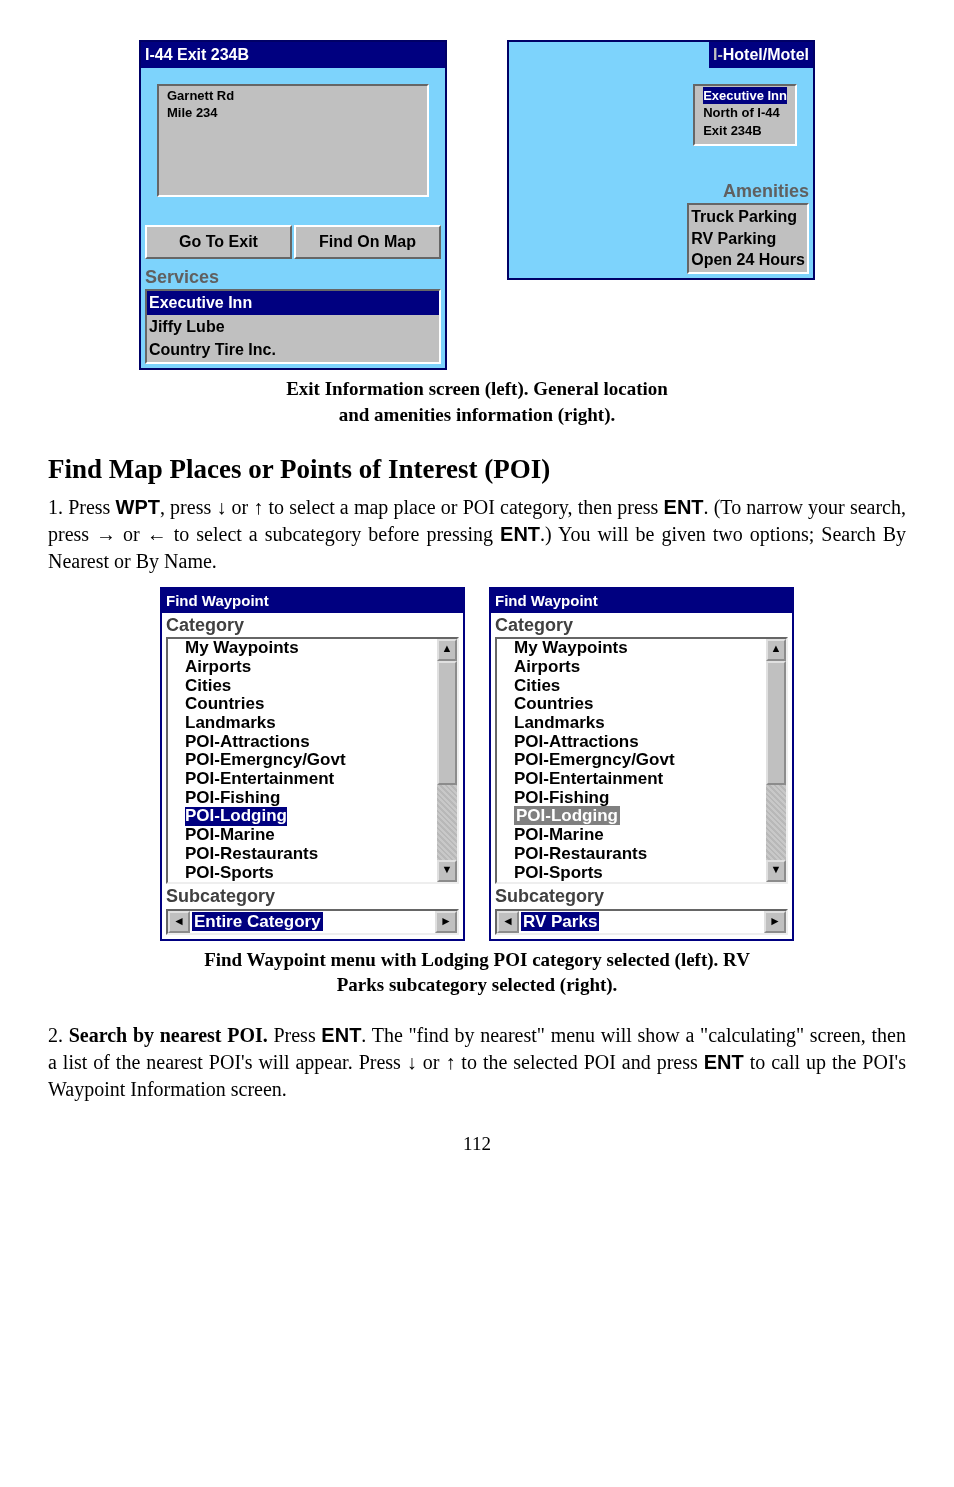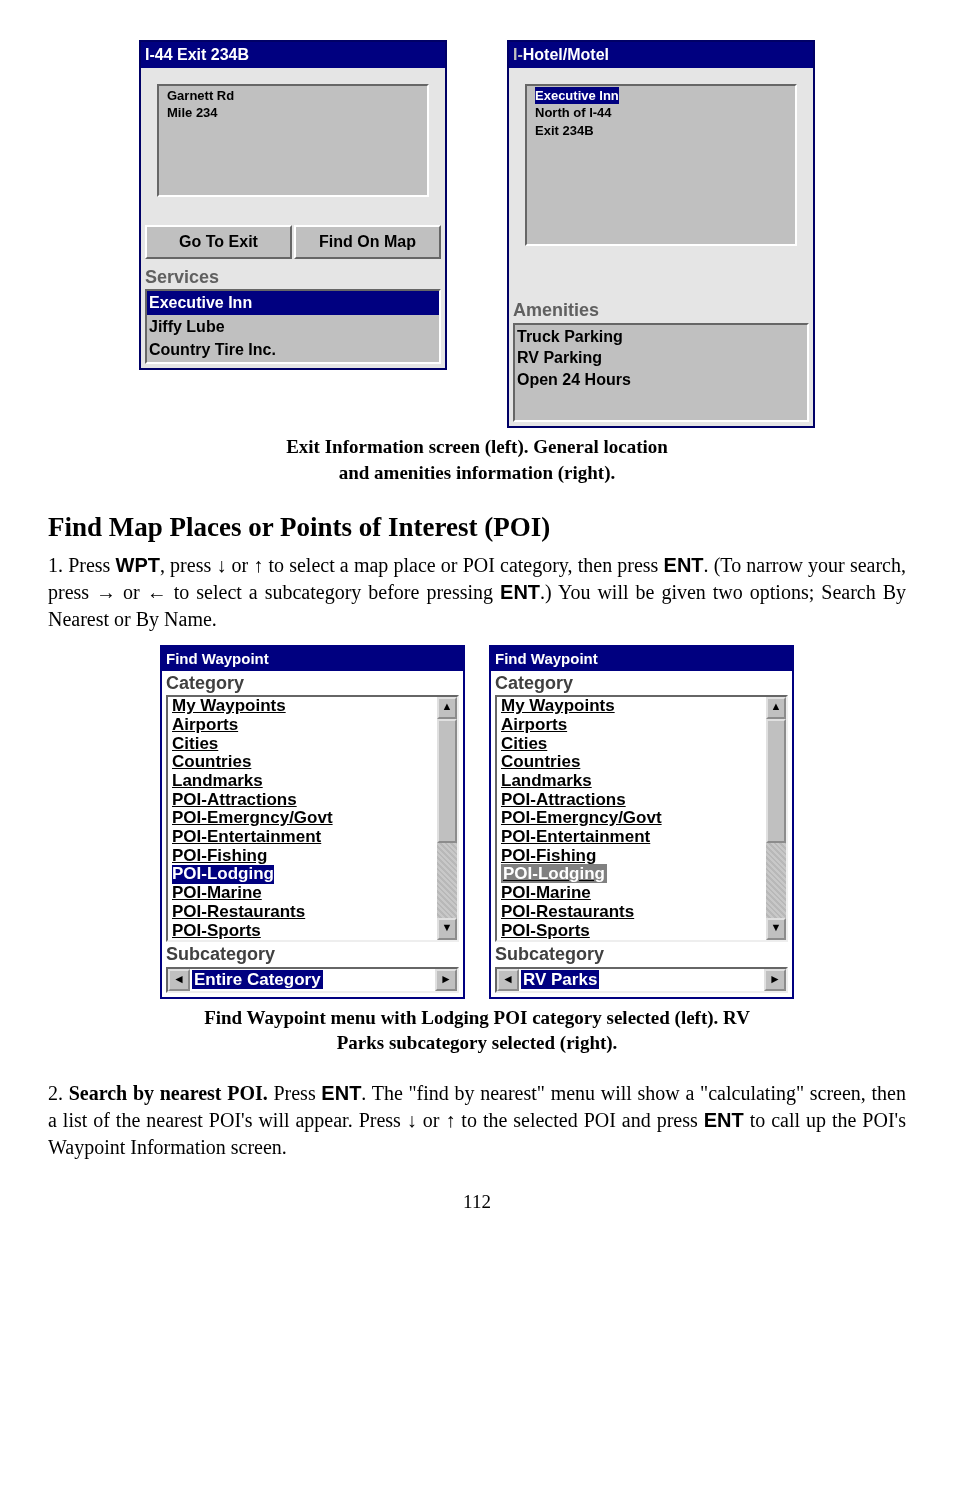--- a/index.html
+++ b/index.html
@@ -15,21 +15,21 @@
   }
   .screenshots-row {
     display: flex;
     justify-content: center;
     gap: 60px;
     margin-bottom: 6px;
   }
   .device-screen {
     width: 308px;
     border: 2px solid #000066;
-    background: #e5e5e5;
+    background: #7dd3fc;
     box-sizing: border-box;
     display: flex;
     flex-direction: column;
   }
   .title-bar {
     background: #000080;
     color: #fff;
     font-family: Arial, sans-serif;
     font-weight: bold;
     font-size: 16px;
@@ -110,21 +110,22 @@
     font-family: Arial, sans-serif;
     font-weight: bold;
     font-size: 16px;
     padding: 1px 2px;
     flex-grow: 1;
   }
   .device-screen.exit-info {
     height: 330px;
   }
   .device-screen.hotel-motel {
-    height: 388px;
+    height: 240px;
+    align-items: flex-end;
   }
   .fixed-h {
     height: 128px;
   }
   .caption {
     text-align: center;
     font-weight: bold;
     font-size: 19px;
     margin-top: 4px;
     margin-bottom: 24px;
@@ -175,23 +176,22 @@
     display: flex;
   }
   .fw-list {
     flex: 1;
     font-weight: bold;
     font-size: 17px;
     line-height: 1.1;
     overflow: hidden;
   }
   .fw-list div {
-    padding: 0 4px;
+    padding: 0 17px;
     white-space: nowrap;
-    text-decoration: underline;
   }
   .fw-list .sel {
     background: #000080;
     color: #fff;
     display: inline-block;
   }
   .fw-scroll {
     width: 20px;
     background: #c0c0c0;
     display: flex;

